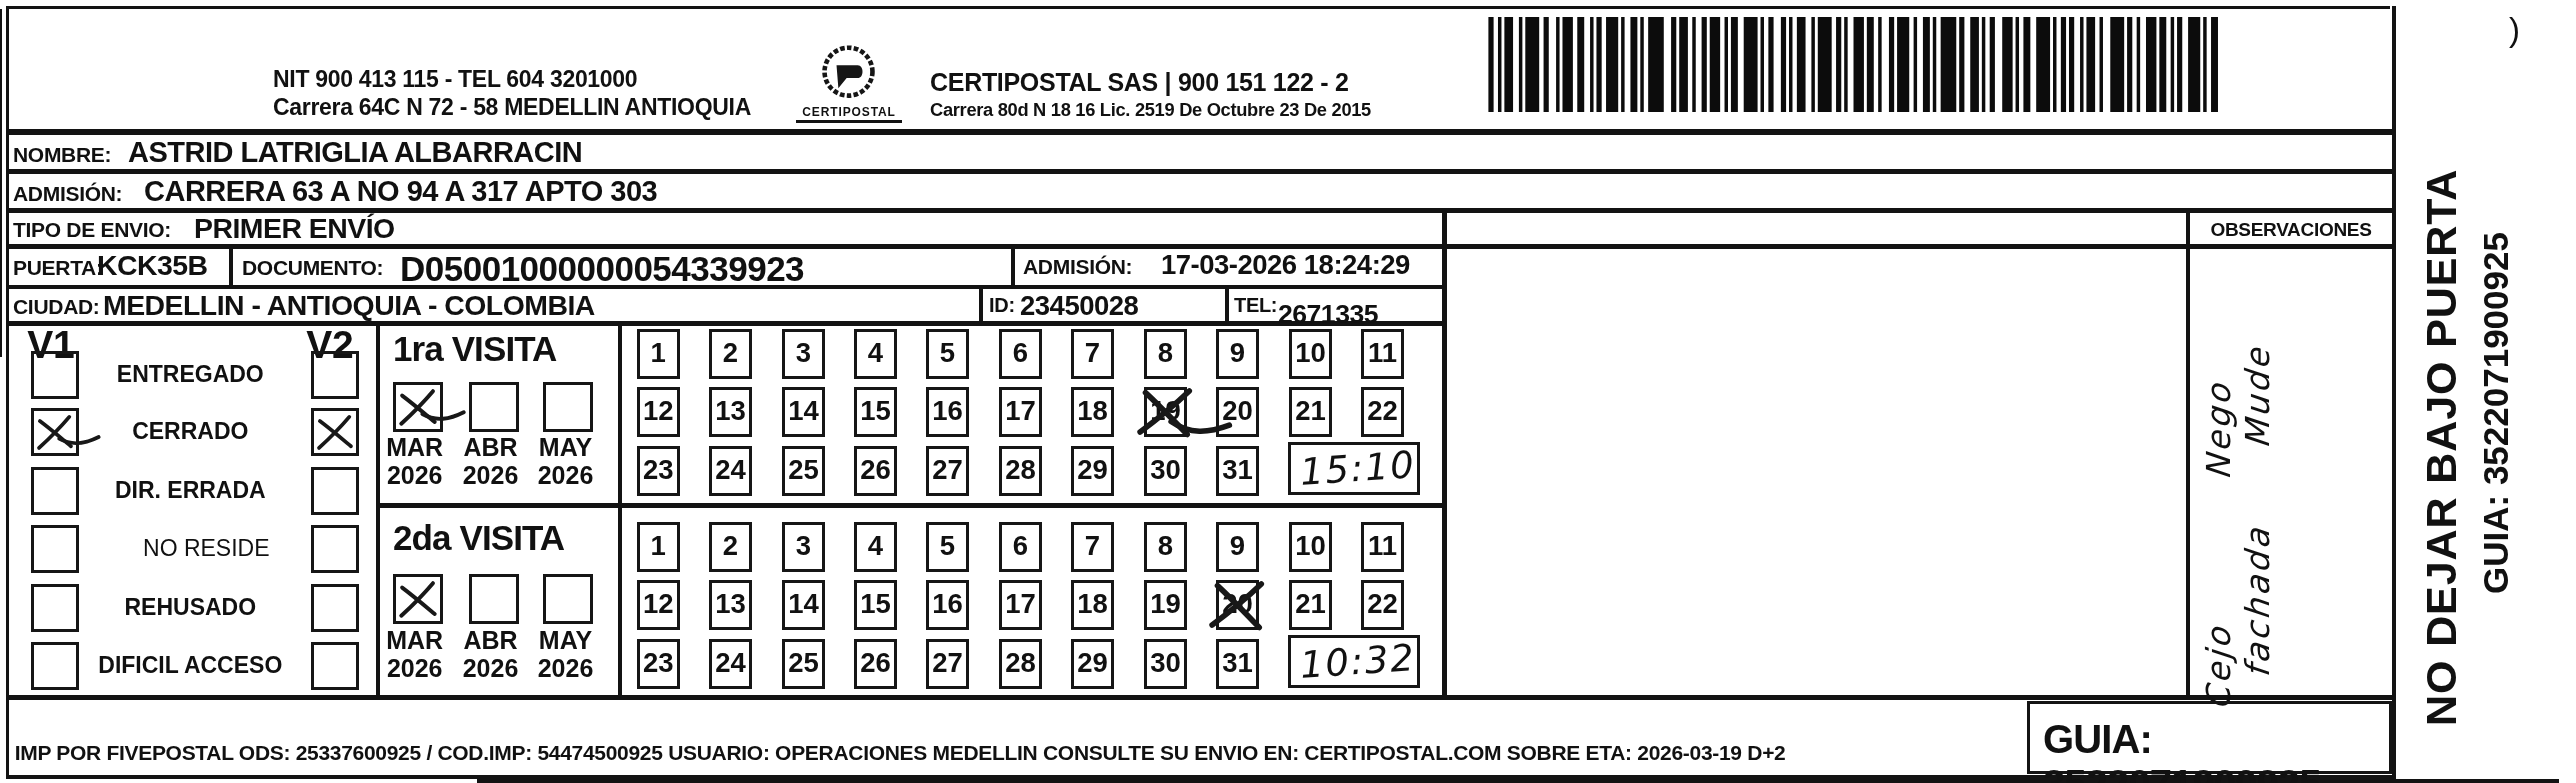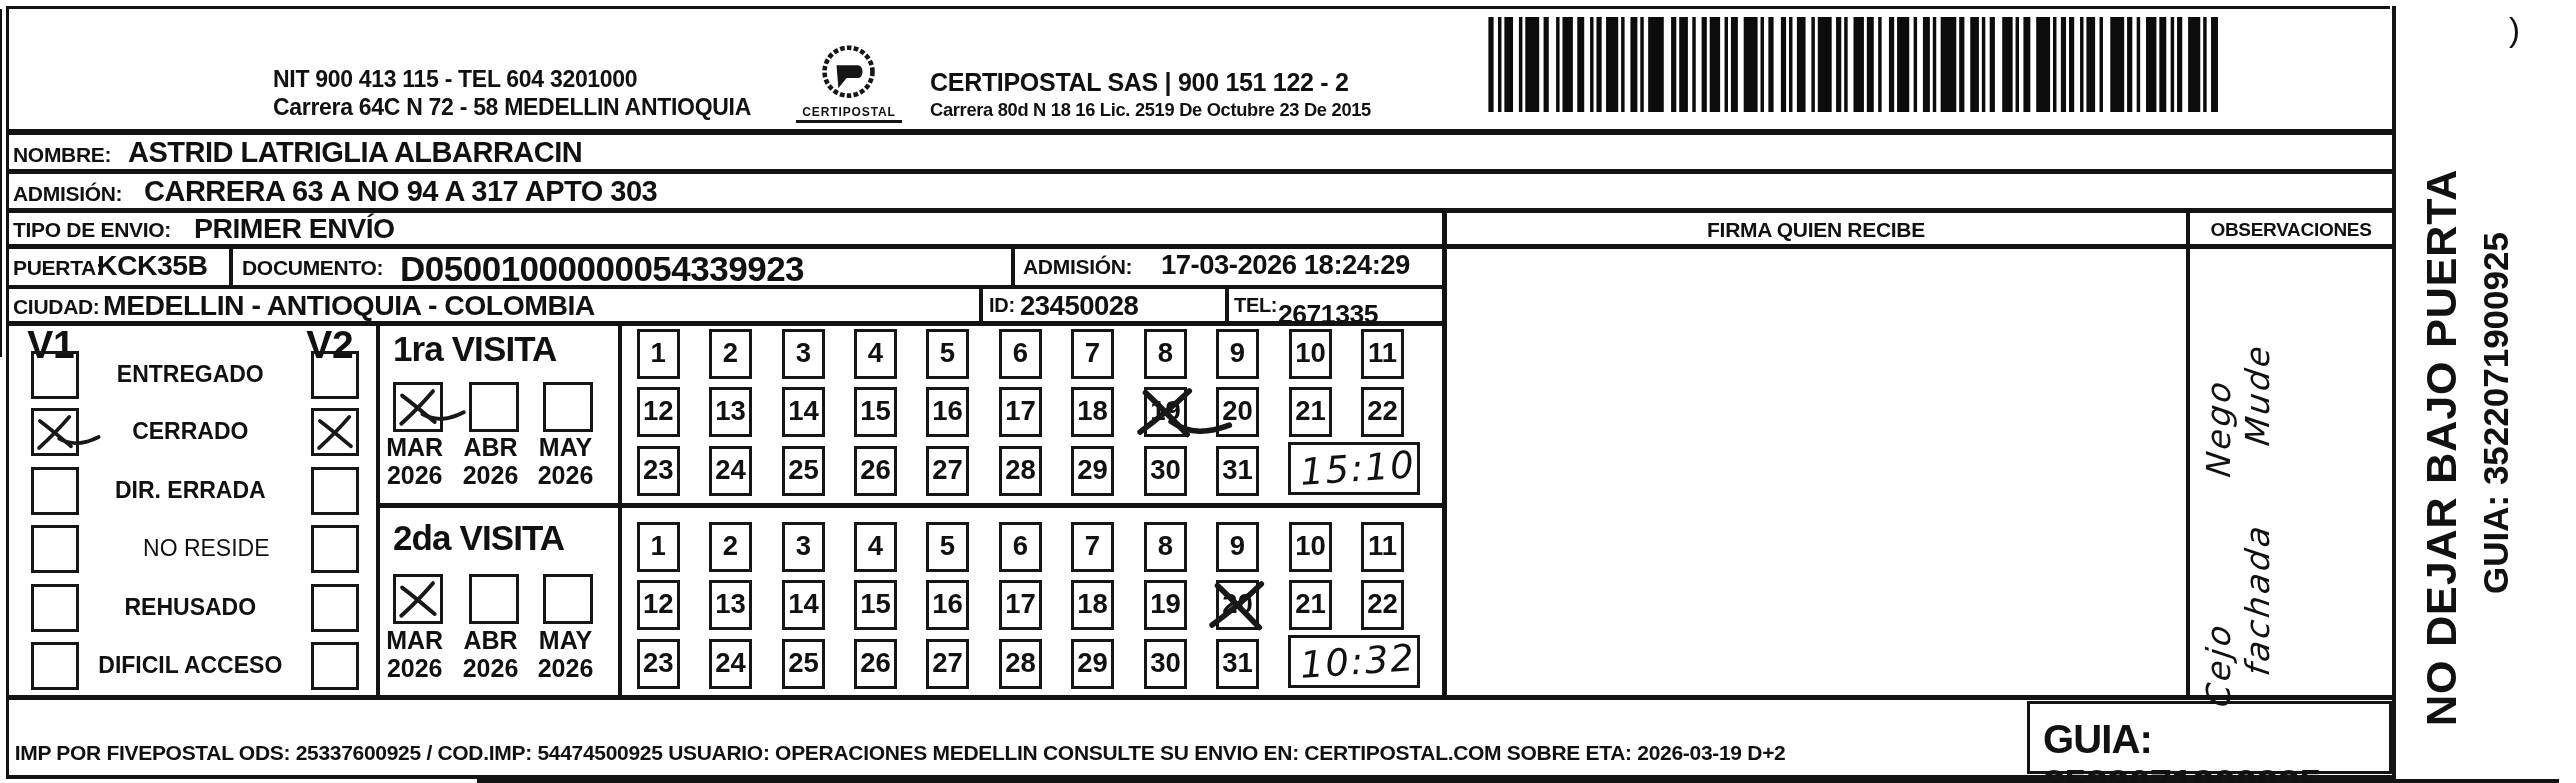--- a/index.html
+++ b/index.html
@@ -129,21 +129,20 @@
   <div class="abs" style="left:2509px;top:11px;font-size:33px;">)</div>
 
   <div class="abs lab" style="left:13px;top:143px;font-size:21px;">NOMBRE:</div>
   <div class="abs val" style="left:128px;top:136px;font-size:29px;">ASTRID LATRIGLIA ALBARRACIN</div>
 
   <div class="abs lab" style="left:13px;top:182px;font-size:21px;">ADMISIÓN:</div>
   <div class="abs val" style="left:144px;top:175px;font-size:29px;">CARRERA 63 A NO 94 A 317 APTO 303</div>
 
   <div class="abs lab" style="left:13px;top:218px;font-size:21px;">TIPO DE ENVIO:</div>
   <div class="abs val" style="left:194px;top:212px;font-size:28.4px;">PRIMER ENVÍO</div>
-  <div class="abs lab" style="left:1446px;top:218px;width:740px;text-align:center;font-size:21px;">FIRMA QUIEN RECIBE</div>
   <div class="abs lab" style="left:2190px;top:219px;width:202px;text-align:center;font-size:19px;">OBSERVACIONES</div>
 
   <div class="abs lab" style="left:13px;top:256px;font-size:21px;">PUERTA:</div>
   <div class="abs val" style="left:97px;top:249px;font-size:28.4px;">KCK35B</div>
   <div class="abs lab" style="left:242px;top:256px;font-size:21px;">DOCUMENTO:</div>
   <div class="abs val" style="left:400px;top:249px;font-size:35px;">D05001000000054339923</div>
   <div class="abs lab" style="left:1023px;top:255px;font-size:21px;">ADMISIÓN:</div>
   <div class="abs val" style="left:1161px;top:249px;font-size:27.5px;">17-03-2026 18:24:29</div>
 
   <div class="abs lab" style="left:13px;top:295px;font-size:21px;">CIUDAD:</div>

